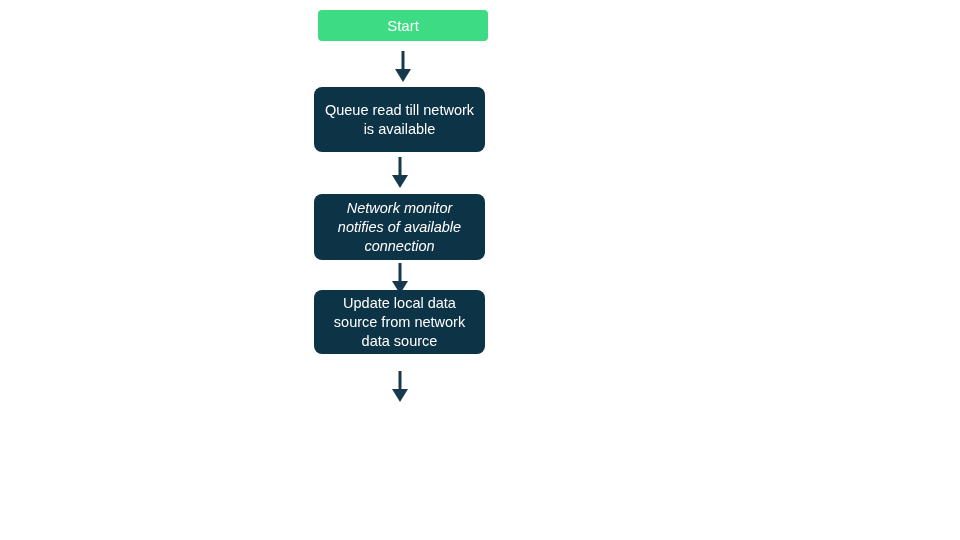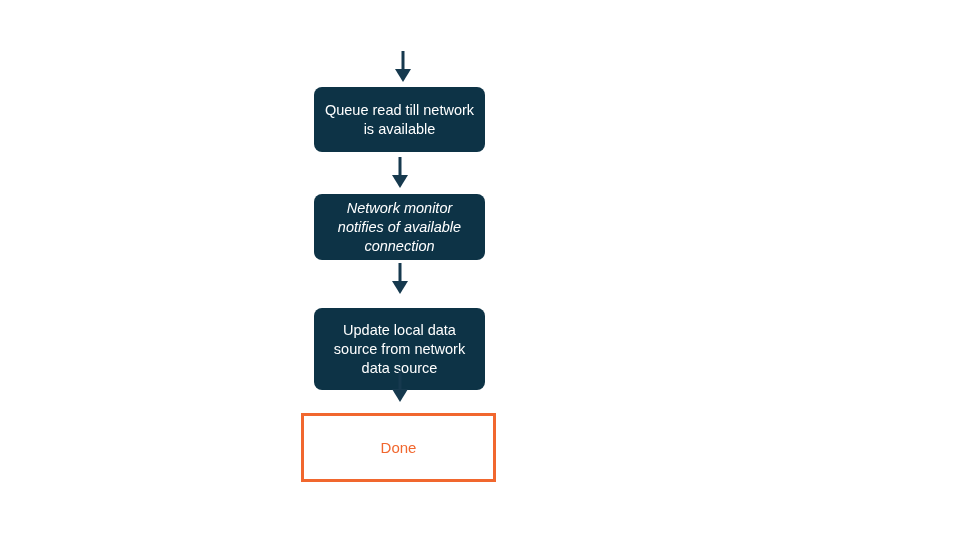--- a/index.html
+++ b/index.html
@@ -29,21 +29,21 @@
   .node-process {
     left: 314px; width: 171px;
     background: #0d3346;
     border-radius: 8px;
     font-size: 14.5px;
     line-height: 19px;
     padding: 0 10px;
   }
   .node-queue   { top: 87px;  height: 65px; }
   .node-monitor { top: 194px; height: 66px; font-style: italic; }
-  .node-update  { top: 308px; height: 82px; text-align: center; }
+  .node-update  { top: 290px; height: 64px; text-align: center; }
   .node-end {
     left: 301px; top: 413px; width: 195px; height: 69px;
     background: #ffffff;
     border: 3px solid #f1672e;
     border-radius: 0;
     color: #f1672e;
     font-size: 15px;
   }
   .arrow {
     position: absolute;
@@ -53,20 +53,23 @@
   .arrow-2 { left: 391px; top: 157px; }
   .arrow-3 { left: 391px; top: 263px; }
   .arrow-4 { left: 391px; top: 371px; }
   .arrow svg { display: block; }
 </style>
 </head>
 <body>
 
 <div class="canvas">
 
+  <div class="node node-start">
+    <span>Start</span>
+  </div>
 
   <div class="arrow arrow-1">
     <svg width="18" height="31" viewBox="0 0 18 31" aria-hidden="true">
       <line x1="9" y1="0" x2="9" y2="20" stroke="#16394e" stroke-width="3"></line>
       <polygon points="1,18 17,18 9,31" fill="#16394e"></polygon>
     </svg>
   </div>
 
   <div class="node node-process node-queue">
     <span>Queue read till network is available</span>
@@ -94,17 +97,14 @@
     <span>Update local data source from network data source</span>
   </div>
 
   <div class="arrow arrow-4">
     <svg width="18" height="31" viewBox="0 0 18 31" aria-hidden="true">
       <line x1="9" y1="0" x2="9" y2="20" stroke="#16394e" stroke-width="3"></line>
       <polygon points="1,18 17,18 9,31" fill="#16394e"></polygon>
     </svg>
   </div>
 
-  <div class="node node-end">
-    <span>Done</span>
-  </div>
 
 </div>
 
 </body></html>

